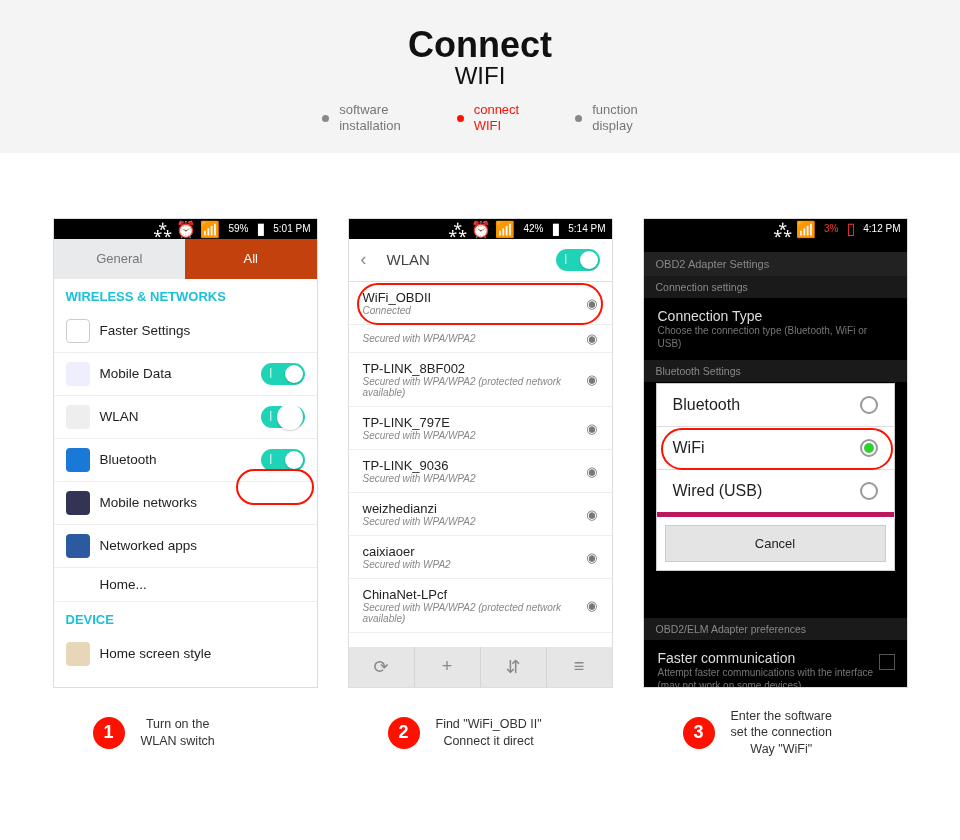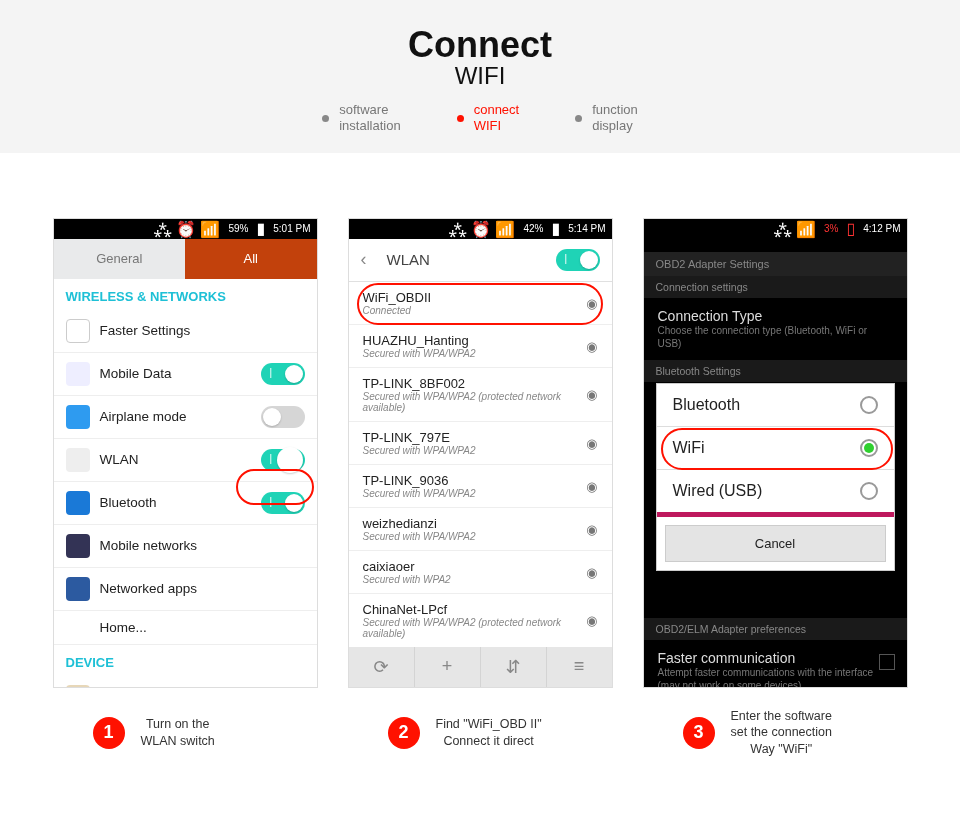--- a/index.html
+++ b/index.html
@@ -135,27 +135,20 @@
             <span class="li-icon ic-roam"></span>
             <span class="li-label">Faster Settings</span>
           </div>
           <div class="list-row">
             <span class="li-icon ic-mobile"></span>
             <span class="li-label">Mobile Data</span>
             <span class="toggle on">
               <span class="tog-knob"></span>
             </span>
           </div>
-          <div class="list-row">
-            <span class="li-icon ic-air"></span>
-            <span class="li-label">Airplane mode</span>
-            <span class="toggle off">
-              <span class="tog-knob"></span>
-            </span>
-          </div>
           <div class="list-row wlan-row">
             <span class="li-icon ic-wlan"></span>
             <span class="li-label">WLAN</span>
             <span class="toggle on">
               <span class="tog-knob"></span>
             </span>
           </div>
           <div class="list-row">
             <span class="li-icon ic-bt"></span>
             <span class="li-label">Bluetooth</span>
@@ -200,21 +193,20 @@
             <div class="tog-knob"></div>
           </div>
       </div>
       <div id="p2-list">
           <div class="wifi-row">
             <div class="wifi-name">WiFi_OBDII</div>
             <div class="wifi-sub">Connected</div>
             <span class="wifi-icon">◉</span>
           </div>
           <div class="wifi-row">
-            <div class="wifi-name">HUAZHU_Hanting</div>
             <div class="wifi-sub">Secured with WPA/WPA2</div>
             <span class="wifi-icon">◉</span>
           </div>
           <div class="wifi-row">
             <div class="wifi-name">TP-LINK_8BF002</div>
             <div class="wifi-sub">Secured with WPA/WPA2 (protected network available)</div>
             <span class="wifi-icon">◉</span>
           </div>
           <div class="wifi-row">
             <div class="wifi-name">TP-LINK_797E</div>

